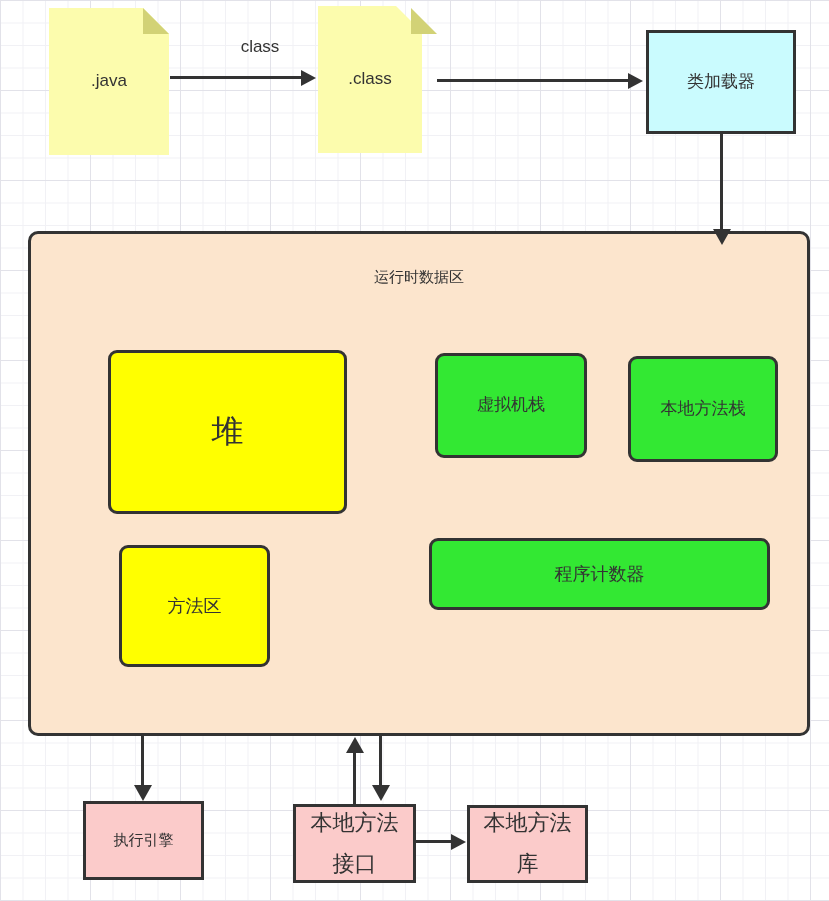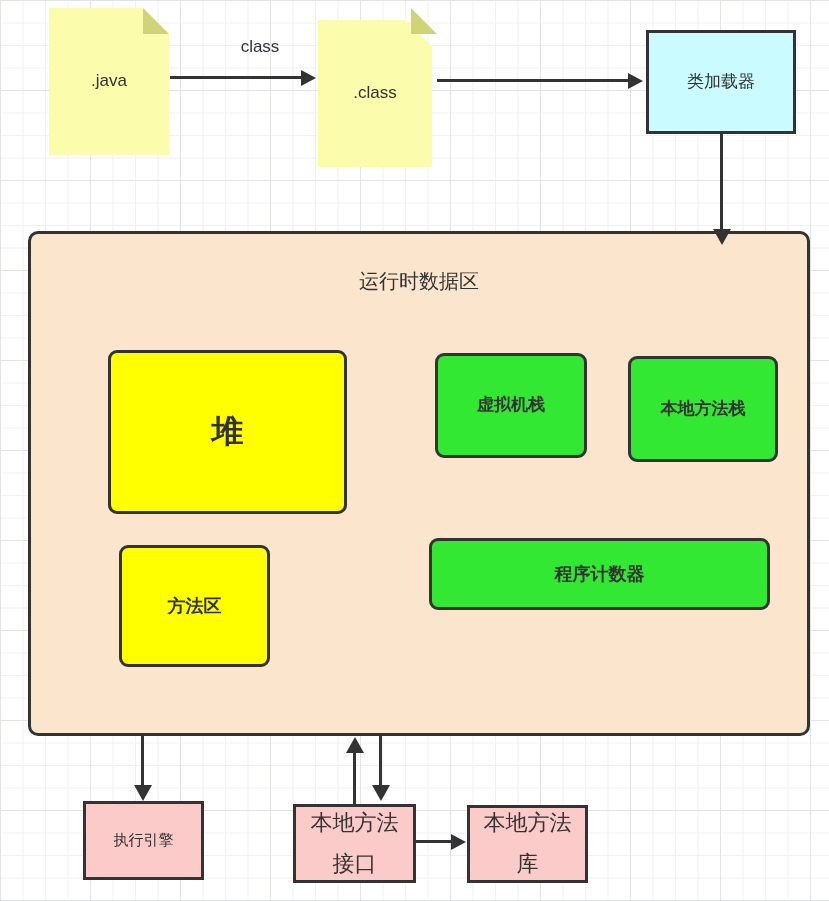--- a/index.html
+++ b/index.html
@@ -22,50 +22,50 @@
     background-size:90px 90px,90px 90px,22.5px 22.5px,22.5px 22.5px;
     overflow:hidden;
   }
   .abs{position:absolute;}
   .node{
     position:absolute;
     display:flex;align-items:center;justify-content:center;
     text-align:right;font-size:17px;line-height:1.35;
   }
   .bordered{border:3px solid var(--line);}
-  .rounded{border-radius:9px;font-weight:bold;}
+  .rounded{border-radius:9px;}
   .note{background:var(--note-fill);clip-path:polygon(0 0,calc(100% - 26px) 0,100% 26px,100% 100%,0 100%);}
   .note-fold{position:absolute;top:0;right:0;width:26px;height:26px;background:var(--note-fold);
     clip-path:polygon(0 0,100% 100%,0 100%);}
   .lineH{position:absolute;height:3px;background:var(--line);}
   .lineV{position:absolute;width:3px;background:var(--line);}
   .arr{position:absolute;width:0;height:0;}
   .arr.right{border-top:8px solid transparent;border-bottom:8px solid transparent;border-left:15px solid var(--line);}
   .arr.down{border-left:9px solid transparent;border-right:9px solid transparent;border-top:16px solid var(--line);}
   .arr.up{border-left:9px solid transparent;border-right:9px solid transparent;border-bottom:16px solid var(--line);}
   .label{position:absolute;text-align:center;font-size:17px;color:var(--text);}
-  .big-title{position:absolute;left:28px;top:268px;width:782px;text-align:center;font-size:20px;}
+  .big-title{position:absolute;left:28px;top:268px;width:782px;text-align:center;font-size:15px;}
   .two-line{flex-direction:column;font-size:22px;line-height:1.3;gap:12px;}
 </style>
 </head>
 <body>
 
 <div class="node note" style="left:49px;top:8px;width:120px;height:147px;">
   <span>.java</span>
 </div>
 <div class="abs note-fold" style="left:143px;top:8px;"></div>
 
 <div class="label" style="left:220px;top:37px;width:80px;">class</div>
 
 <div>
   <div class="lineH" style="left:170px;top:76px;width:133px;"></div>
   <div class="arr right" style="left:301px;top:70px;"></div>
 </div>
 
-<div class="node note" style="left:318px;top:20px;width:114px;height:147px;">
+<div class="node note" style="left:318px;top:6px;width:104px;height:147px;">
   <span>.class</span>
 </div>
 <div class="abs note-fold" style="left:411px;top:8px;"></div>
 
 <div>
   <div class="lineH" style="left:437px;top:79px;width:192px;"></div>
   <div class="arr right" style="left:628px;top:73px;"></div>
 </div>
 
 <div class="node bordered" style="left:646px;top:30px;width:150px;height:104px;background:var(--class-loader-fill);font-family:Liberation Serif, serif;">

